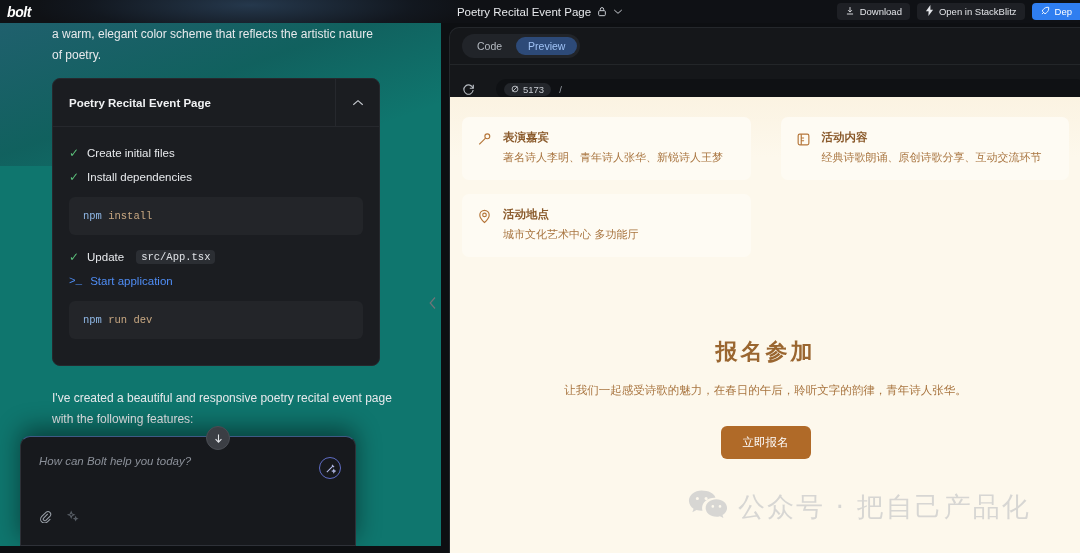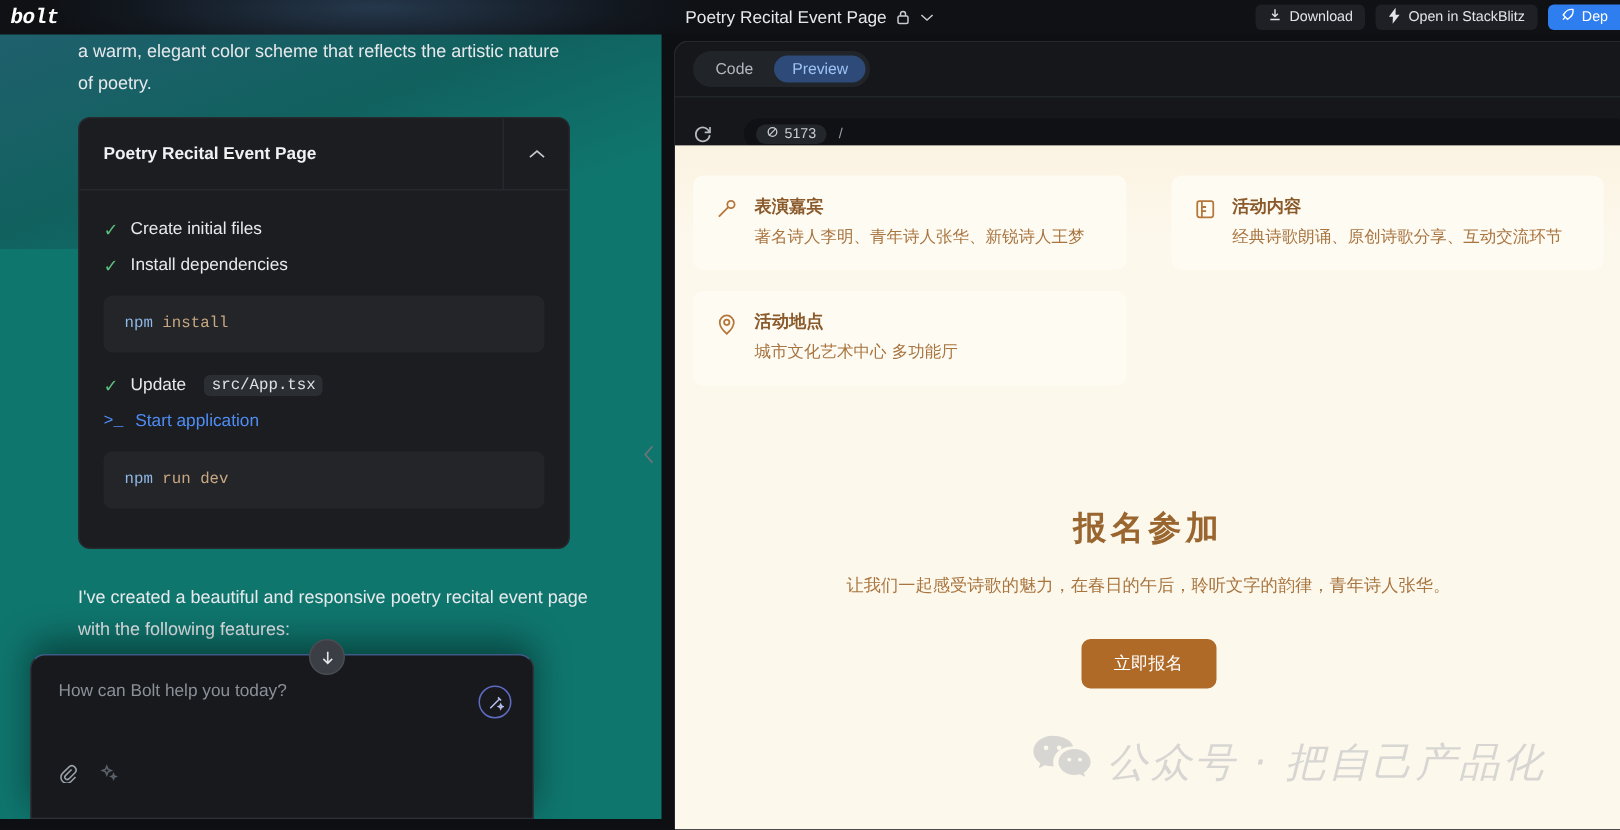--- a/index.html
+++ b/index.html
@@ -21,21 +21,21 @@
   }
   .topbar-glow {
     position: absolute; top: -30px; left: 40px; width: 420px; height: 70px;
     background: radial-gradient(ellipse at center, rgba(70,115,160,0.40) 0%, rgba(40,70,105,0.12) 55%, rgba(0,0,0,0) 75%);
     pointer-events: none;
   }
   .logo {
     position: relative; z-index: 2;
     margin-left: 7px;
     font-size: 14px; font-weight: bold; font-style: italic;
-    color: #ffffff; letter-spacing: -0.4px; font-family: Liberation Mono, monospace;
+    color: #ffffff; letter-spacing: -0.4px;
   }
   .title-wrap {
     position: absolute; left: 0; width: 1080px; top: 0; height: 23px;
     display: flex; align-items: center; justify-content: center;
     gap: 6px; z-index: 2; pointer-events: none;
   }
   .title-text { font-size: 11.5px; color: #e6e8eb; pointer-events: auto; }
   .icon-lock, .icon-chev { pointer-events: auto; display: flex; align-items: center; }
 
   .topbar-actions {
@@ -138,20 +138,21 @@
   }
 
   
   .chat-input-wrap {
     position: absolute; left: 20px; bottom: 0px; width: 336px; height: 110px;
     background: #17191d;
     border: 1px solid #2e3138;
     border-top-color: #3e5a86;
     border-radius: 10px 10px 0 0;
     box-shadow: 0 -8px 24px rgba(0,0,0,0.45);
+    font-style: italic;
   }
   .chat-placeholder {
     position: absolute; left: 18px; top: 18px;
     font-size: 11.5px; color: #8b9099;
   }
   .enhance-btn {
     position: absolute; right: 14px; top: 20px;
     width: 22px; height: 22px; border-radius: 50%;
     border: 1px solid #5f6cc4;
     display: flex; align-items: center; justify-content: center;
@@ -271,21 +272,20 @@
   
   .watermark {
     position: absolute; left: 688px; top: 488px;
     display: flex; align-items: center; gap: 10px;
     z-index: 20; pointer-events: none;
     opacity: 0.55;
   }
   .wm-text {
     font-size: 27px; color: #b9bcc0; letter-spacing: 2px;
     font-family: "DejaVu Sans", sans-serif;
-    font-style: italic;
   }
 </style>
 </head>
 <body>
 
 <div class="app">
 
   <div class="topbar">
     <div class="topbar-glow"></div>
     <div class="logo">bolt</div>

